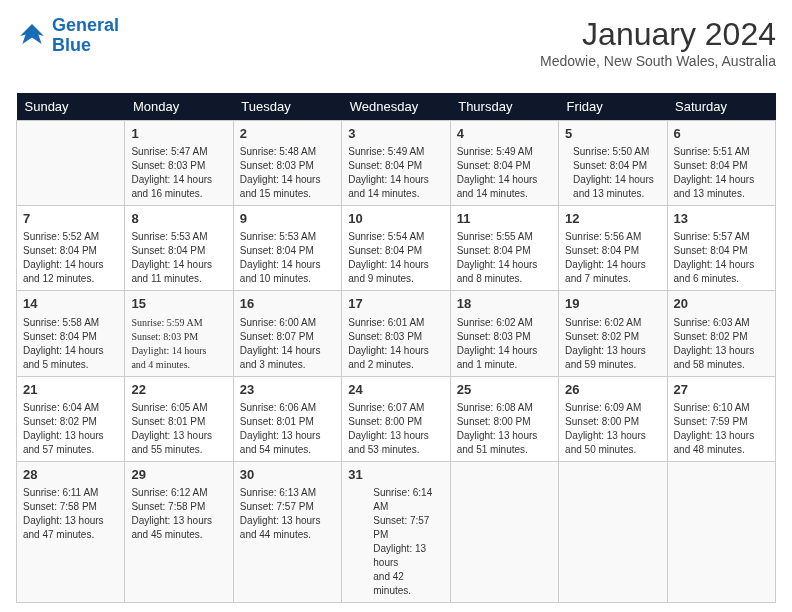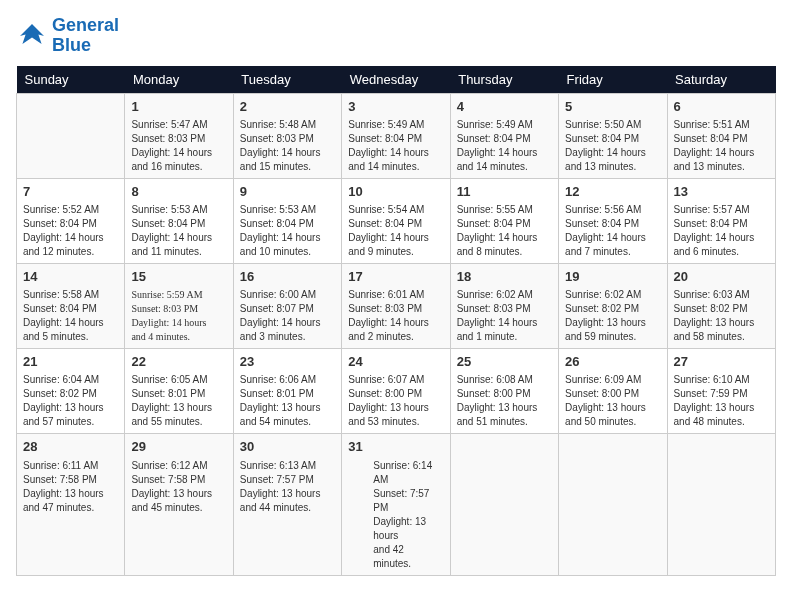--- a/index.html
+++ b/index.html
@@ -7,21 +7,21 @@
       font-family: Arial, sans-serif;
       background: #fff;
       width: 792px;
       min-height: 612px;
       padding: 16px;
     }
     .header {
       display: flex;
       justify-content: space-between;
       align-items: flex-start;
-      margin-bottom: 10px;
+      margin-bottom: 24px;
     }
     .logo {
       display: flex;
       align-items: center;
       gap: 4px;
     }
     .logo-text {
       font-size: 18px;
       font-weight: bold;
       color: #333;
@@ -95,20 +95,24 @@
 <div class="header">
   <div class="logo">
     <svg class="logo-bird" viewBox="0 0 40 40">
       <polygon points="20,5 35,20 28,18 32,30 20,22 8,30 12,18 5,20" fill="#1a6bb5"></polygon>
     </svg>
     <div class="logo-text">
       <div><span>General</span></div>
       <div><span style="color:#1a6bb5">Blue</span></div>
     </div>
   </div>
+  <div class="title-block">
+    <div class="month-title">January 2024</div>
+    <div class="location">Medowie, New South Wales, Australia</div>
+  </div>
 </div>
 
 <table>
   <thead>
     <tr>
     <th>Sunday</th>
         <th>Monday</th>
         <th>Tuesday</th>
         <th>Wednesday</th>
         <th>Thursday</th>
@@ -142,21 +146,21 @@
         </td>
         <td>
           <span class="day-number">4</span>
           <div class="day-info" style="white-space: pre-line;">Sunrise: 5:49 AM
 Sunset: 8:04 PM
 Daylight: 14 hours
 and 14 minutes.</div>
         </td>
         <td>
           <span class="day-number">5</span>
-          <div class="day-info" style="white-space: pre-line;">Sunrise: 5:50 AM
+          <div class="day-info" style="white-space: pre-line; margin-left: 8px;">Sunrise: 5:50 AM
 Sunset: 8:04 PM
 Daylight: 14 hours
 and 13 minutes.</div>
         </td>
         <td>
           <span class="day-number">6</span>
           <div class="day-info" style="white-space: pre-line;">Sunrise: 5:51 AM
 Sunset: 8:04 PM
 Daylight: 14 hours
 and 13 minutes.</div>

